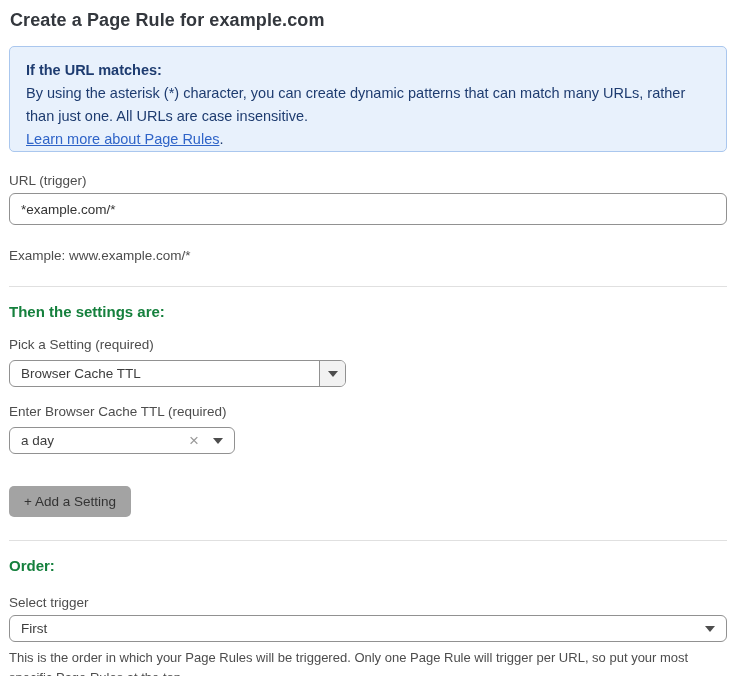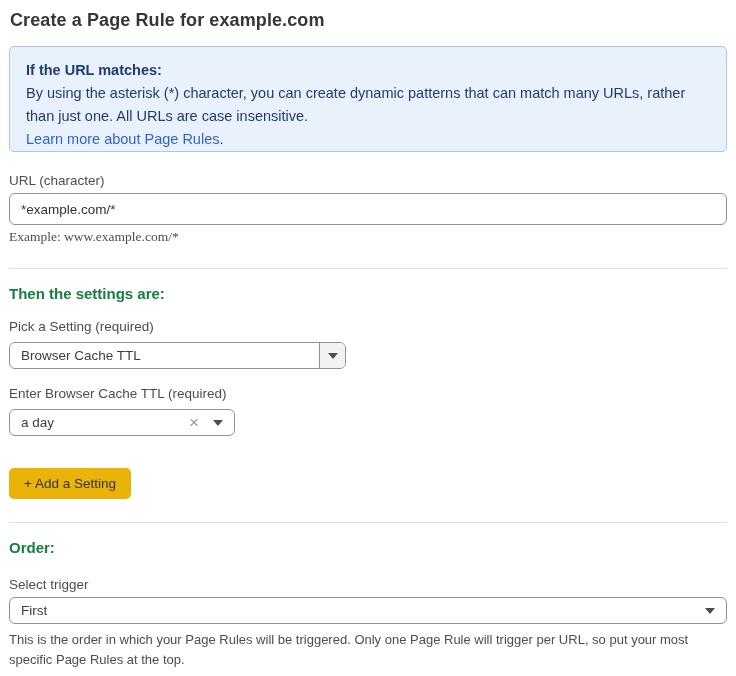--- a/index.html
+++ b/index.html
@@ -28,35 +28,35 @@
     border: 1px solid #aac7ee;
     border-radius: 5px;
     padding: 12px 16px 0 16px;
     color: #1e3c70;
     font-size: 14.5px;
     line-height: 23px;
   }
   .info-box .info-heading { font-weight: bold; }
   .info-box a.info-link {
     color: #2f64c8;
+    text-decoration: underline;
     cursor: pointer;
   }
 
   
   .field-label {
     display: block;
     margin-top: 21px;
     font-size: 13.5px;
     color: #4d4d4d;
   }
   .helper-text {
-    margin-top: 4px;
+    margin-top: 23px;
     font-size: 13.5px;
     color: #4d4d4d;
-    font-family: Liberation Serif, serif;
   }
 
   .text-input {
     margin-top: 5px;
     width: 100%;
     height: 32px;
     border: 1px solid #919191;
     border-radius: 6px;
     padding: 0 11px;
     font-size: 13.5px;
@@ -130,21 +130,21 @@
   .btn {
     display: inline-block;
     border: none;
     border-radius: 5px;
     font-family: "Liberation Sans", sans-serif;
     font-size: 13.5px;
     cursor: pointer;
     height: 31px;
     padding: 0 15px;
   }
-  .btn-gray { background: #eab308; color: #333; }
+  .btn-gray { background: #a3a3a3; color: #333; }
   .btn-blue { background: #1a6cf0; color: #ffffff; }
   .add-setting-btn { margin-top: 32px; height: 31px; }
 
   .order-description {
     margin-top: 6px;
     font-size: 13px;
     color: #4d4d4d;
     line-height: 20px;
     max-width: 720px;
   }
@@ -157,21 +157,21 @@
 <div class="container">
 
   <div class="page-title">Create a Page Rule for example.com</div>
 
   <div class="info-box">
     <div class="info-heading">If the URL matches:</div>
     <div class="info-body">By using the asterisk (*) character, you can create dynamic patterns that can match many URLs, rather than just one. All URLs are case insensitive.</div>
     <div><a class="info-link">Learn more about Page Rules</a><span>.</span></div>
   </div>
 
-  <label class="field-label">URL (character)</label>
+  <label class="field-label">URL (trigger)</label>
   <input class="text-input" type="text" value="*example.com/*" style="">
   <div class="helper-text">Example: www.example.com/*</div>
 
   <hr class="divider">
 
   <div class="section-heading">Then the settings are:</div>
 
   <div class="settings-row">
     <div class="settings-col-left">
       <label class="field-label">Pick a Setting (required)</label>

